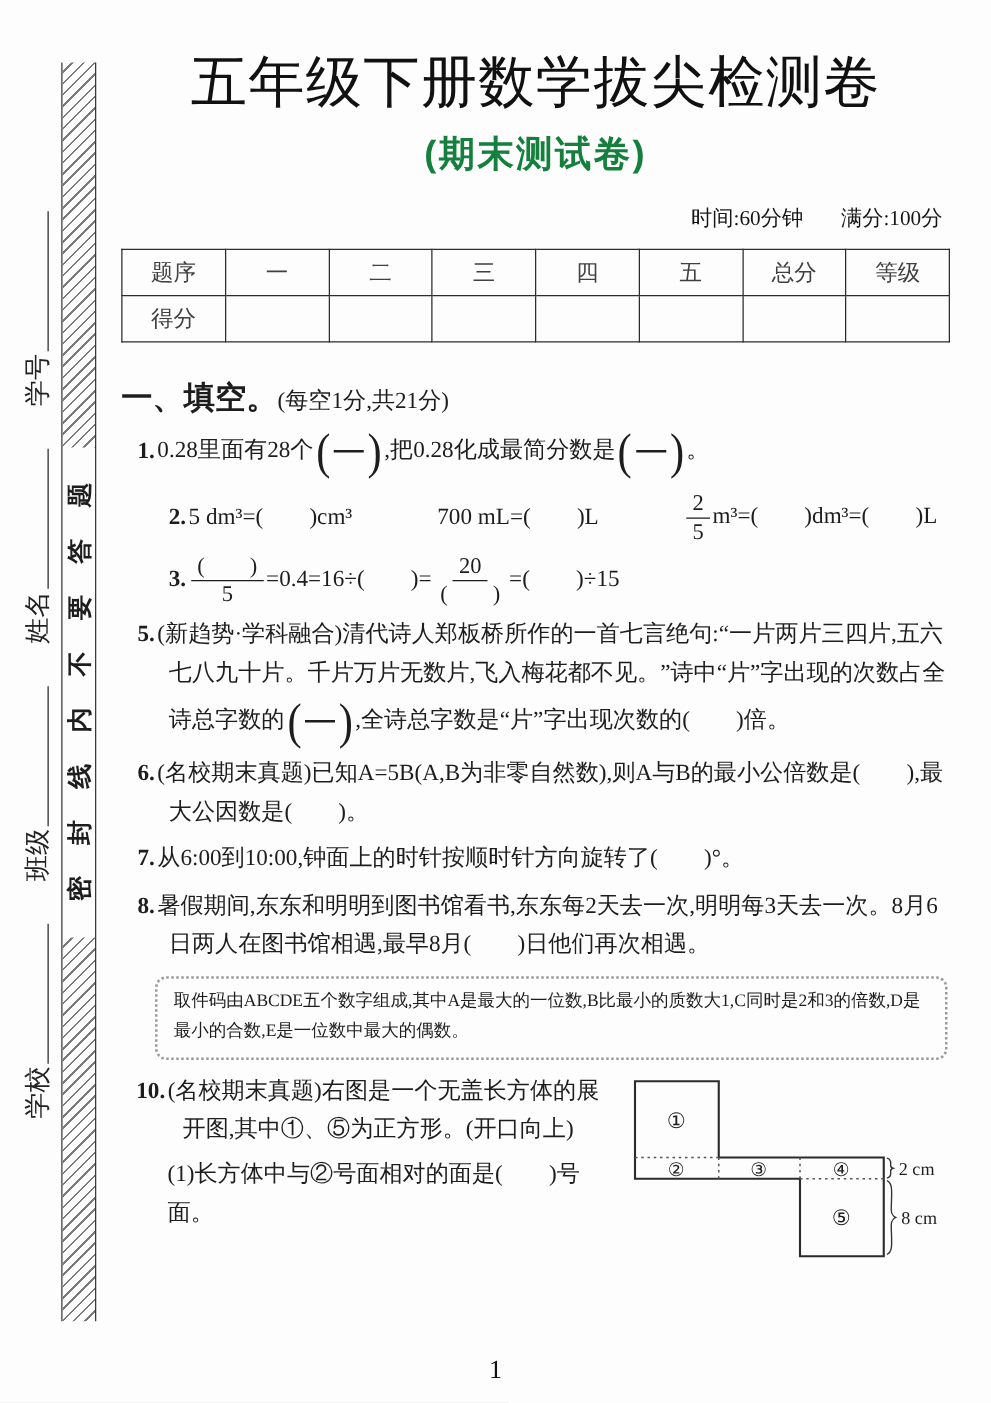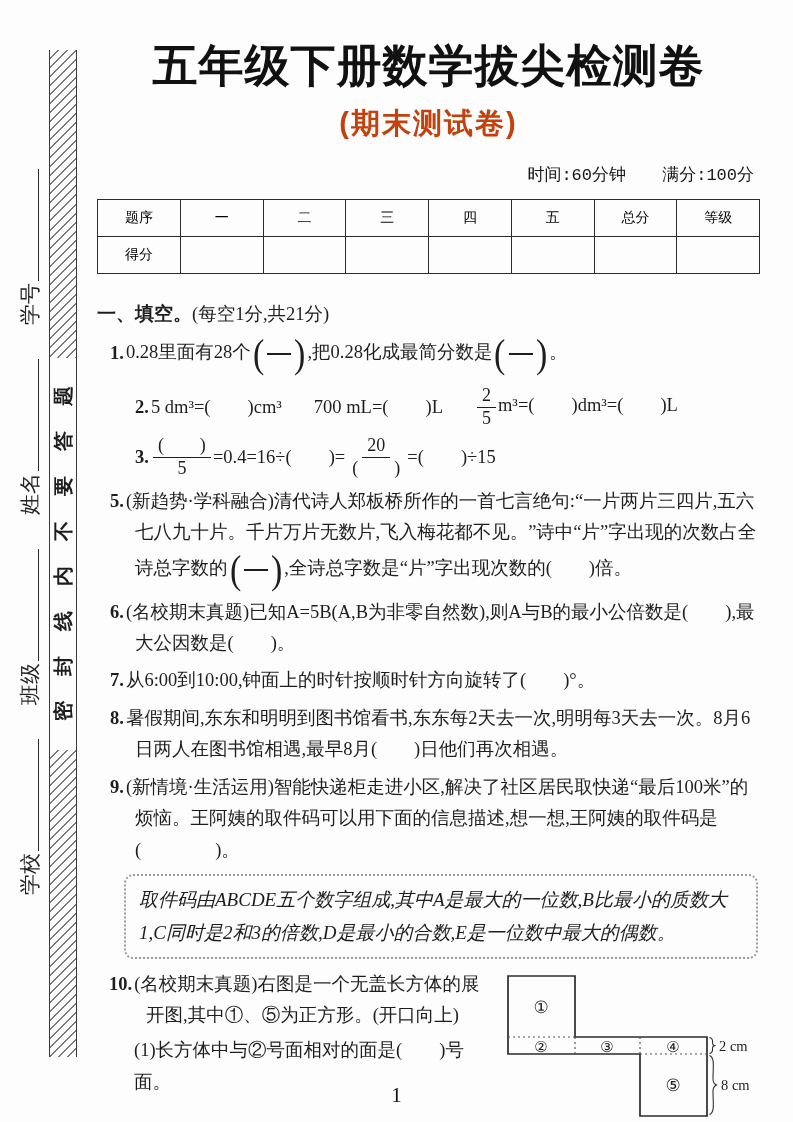--- a/index.html
+++ b/index.html
@@ -48,45 +48,45 @@
     white-space: nowrap;
     font-size: 20px; font-weight: bold; letter-spacing: 25px; color:#1d1d1d;
     text-indent: 25px;
   }
 
   
   .main { position: absolute; left: 97px; top: 30px; width: 663px; }
   .title {
     margin-top: 8px; text-align: center;
     font-family: "Liberation Sans","DejaVu Sans",sans-serif;
-    font-weight: 700; font-size: 45px; line-height: 1.25; letter-spacing: 1px;
+    font-weight: 400; font-size: 45px; line-height: 1.25; letter-spacing: 1px;
     color:#111;
   }
   .subtitle {
     margin-top: 10px; text-align: center;
     font-family: "Liberation Sans","DejaVu Sans",sans-serif;
-    font-weight: 700; font-size: 29px; letter-spacing: 2px; color:#c2410c;
+    font-weight: 700; font-size: 29px; letter-spacing: 2px; color:#15803d;
   }
   .meta {
     margin-top: 19px; text-align: right; padding-right: 6px;
-    font-family: Liberation Mono, monospace;
+    font-family: Liberation Serif, serif;
     font-size: 17px; color:#151515;
   }
   .meta span + span { margin-left: 26px; }
 
   table.score { margin-top: 13px; width: 100%; border-collapse: collapse; table-layout: fixed; }
   table.score td {
     border: 1.6px solid #2c2c2c; height: 37px;
-    text-align: center; font-size: 14px; color:#000000;
+    text-align: center; font-size: 18px; color:#404040;
   }
 
   .sec { margin-top: 27px; font-size: 19.5px; }
   .sec .sec-b {
     font-family: "Liberation Sans","DejaVu Sans",sans-serif;
-    font-weight: 700; font-size: 19px;
+    font-weight: 700; font-size: 25px;
   }
   .sec .sec-note { font-size: 18.5px; margin-top: 28px; }
 
   .q {
     font-size: 18.5px; line-height: 1.7;
     margin: 6px 0 0 13px;
     padding-left: 25px; text-indent: -25px;
   }
   .q .qnum { font-weight: bold; margin-right: 2px; }
   .q10 { margin-left: 12px; padding-left: 37px; text-indent: -37px; }
@@ -101,29 +101,29 @@
 
   
   .frac {
     display: inline-flex; flex-direction: column; align-items: center;
     vertical-align: middle; line-height: 1.2; text-indent: 0; margin: 0 2px;
     font-size: 18px;
   }
   .frac .num { border-bottom: 1.6px solid #1d1d1d; padding: 0 5px; }
   .frac .den { padding: 0 5px; }
 
-  .q2row { display: flex; align-items: center; gap: 32px; margin-top: 10px; text-align: center; }
+  .q2row { display: flex; align-items: center; gap: 68px; margin-top: 10px; text-align: center; }
   .q2row .seg { white-space: nowrap; }
   .q3row { display: flex; align-items: center; margin-top: 6px; }
 
   .info-box {
     margin: 8px 2px 2px 27px;
     border: 2px dotted #9a9a9a; border-radius: 9px;
     padding: 7px 13px;
-    font-size: 19px; line-height: 1.75; font-style: italic;
+    font-size: 14px; line-height: 1.75;
   }
 
   .q10wrap { display: flex; margin-top: 10px; }
   .q10text { width: 398px; }
   .q10sub { font-size: 18.5px; line-height: 1.7; margin-top: 4px; }
   .q10fig { width: 265px; padding-top: 2px; }
 
   .page-num {
     position: absolute; bottom: 14px; left: 0; width: 793px;
     text-align: center; font-size: 21px; color:#111;
@@ -236,23 +236,20 @@
     </div>
 
     <div class="q">
       <span class="qnum">7.</span><span>从6:00到10:00,钟面上的时针按顺时针方向旋转了(　　)°。</span>
     </div>
 
     <div class="q">
       <span class="qnum">8.</span><span>暑假期间,东东和明明到图书馆看书,东东每2天去一次,明明每3天去一次。8月6日两人在图书馆相遇,最早8月(　　)日他们再次相遇。</span>
     </div>
 
-    <div class="q">
-      <span class="qnum">9.</span><span>(新情境·生活运用)</span><span>智能快递柜走进小区,解决了社区居民取快递“最后100米”的烦恼。王阿姨的取件码可以用下面的信息描述,想一想,王阿姨的取件码是(　　　　)。</span>
-    </div>
     <div class="info-box">取件码由ABCDE五个数字组成,其中A是最大的一位数,B比最小的质数大1,C同时是2和3的倍数,D是最小的合数,E是一位数中最大的偶数。</div>
 
     <div class="q10wrap">
       <div class="q10text">
         <div class="q q10" style="margin-top:0;">
           <span class="qnum">10.</span><span>(名校期末真题)</span><span>右图是一个无盖长方体的展开图,其中①、⑤为正方形。(开口向上)</span>
         </div>
         <div class="q10sub" style="padding-left:37px;">(1)长方体中与②号面相对的面是(　　)号面。</div>
 
       </div>

